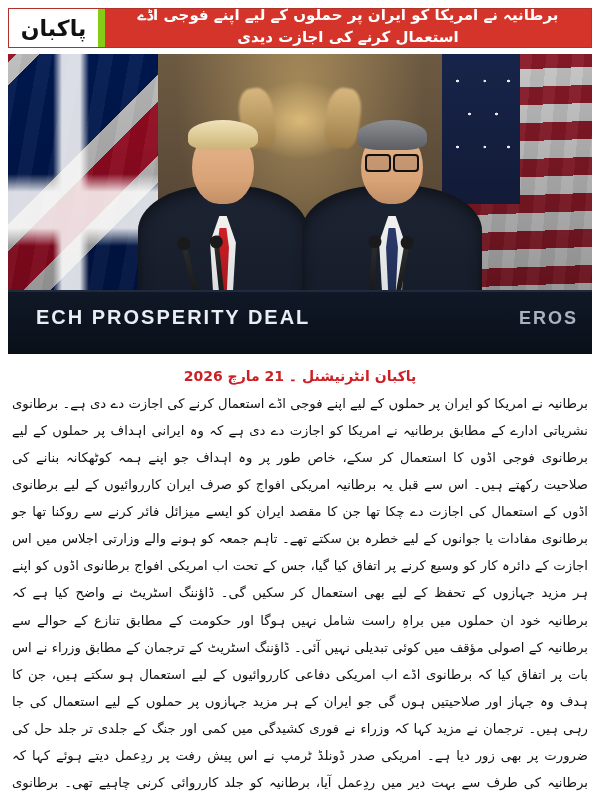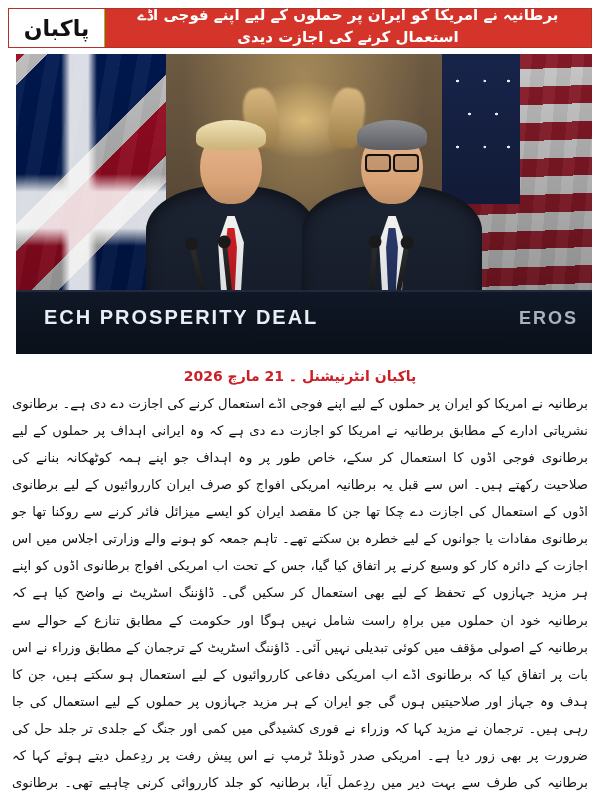--- a/index.html
+++ b/index.html
@@ -35,42 +35,42 @@
   .logo-box {
     background: #ffffff;
     color: #111111;
     min-width: 96px;
     display: flex;
     align-items: center;
     justify-content: center;
     font-weight: bold;
     font-size: 22px;
     letter-spacing: 0px;
-    border-right: 1px solid #84cc16;
+    border-right: 7px solid #84cc16;
     padding: 0 6px;
     direction: rtl;
   }
   .headline-strip {
     flex: 1;
     background: #d4342a;
     color: #ffffff;
     display: flex;
     align-items: center;
     justify-content: center;
     direction: rtl;
     text-align: center;
     font-size: 15px;
     font-weight: bold;
     line-height: 1.5;
     padding: 2px 10px 6px 10px;
   }
 
   
   .photo-wrap {
-    margin: 6px 8px 0 16px;
+    margin: 6px 8px 0 8px;
     height: 300px;
     position: relative;
     overflow: hidden;
     background: #404040;
   }
   .photo {
     position: absolute;
     inset: 0;
     
     background:

